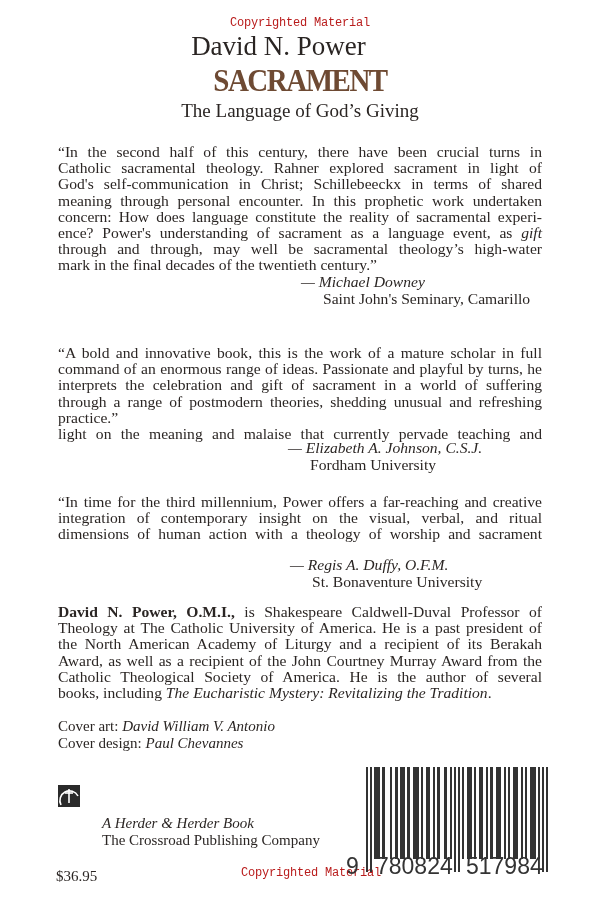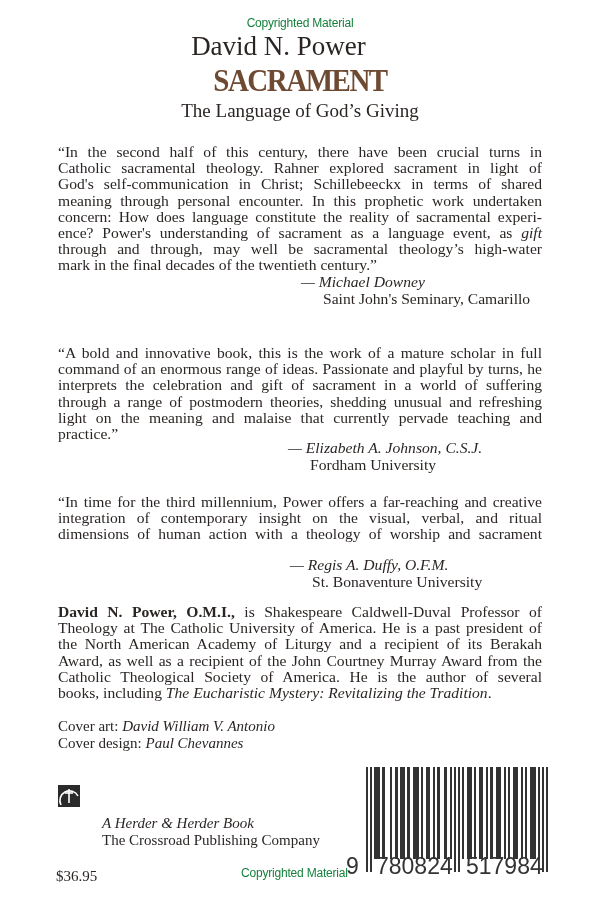--- a/index.html
+++ b/index.html
@@ -9,23 +9,23 @@
     }
     body {
       width: 600px;
       height: 900px;
       position: relative;
       overflow: hidden;
       font-family: "Liberation Serif", "DejaVu Serif", serif;
       color: #2b2624;
     }
     .watermark {
-      font-family: Liberation Sans, sans-serif;
+      font-family: Liberation Mono, monospace;
       font-size: 12px;
-      color: #15803d;
+      color: #b91c1c;
       letter-spacing: -0.2px;
       position: absolute;
     }
     .wm-top { top: 16px; left: 0; width: 600px; text-align: center; }
     .wm-bottom { top: 866px; left: 241px; }
 
     .author {
       position: absolute; top: 31px; left: 0; width: 557px;
       text-align: center; font-size: 27px; color: #2a2523;
     }
@@ -109,22 +109,22 @@
 <div class="attr a1">
   <span class="name">— Michael Downey</span>
   <span class="inst">Saint John's Seminary, Camarillo</span>
 </div>
 
 <div class="block q2">
   <span class="line">“A bold and innovative book, this is the work of a mature scholar in full</span>
   <span class="line">command of an enormous range of ideas. Passionate and playful by turns, he</span>
   <span class="line">interprets the celebration and gift of sacrament in a world of suffering</span>
   <span class="line">through a range of postmodern theories, shedding unusual and refreshing</span>
+  <span class="line last">practice.”</span>
   <span class="line">light on the meaning and malaise that currently pervade teaching and</span>
-  <span class="line last">practice.”</span>
 </div>
 <div class="attr a2">
   <span class="name">— Elizabeth A. Johnson, C.S.J.</span>
   <span class="inst">Fordham University</span>
 </div>
 
 <div class="block q3">
   <span class="line">“In time for the third millennium, Power offers a far-reaching and creative</span>
   <span class="line">integration of contemporary insight on the visual, verbal, and ritual</span>
   <span class="line">dimensions of human action with a theology of worship and sacrament</span>

